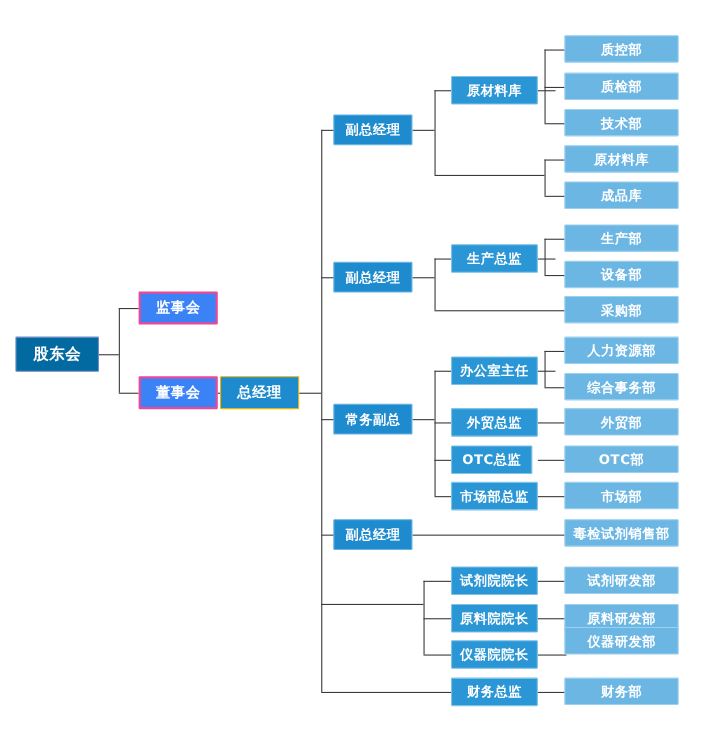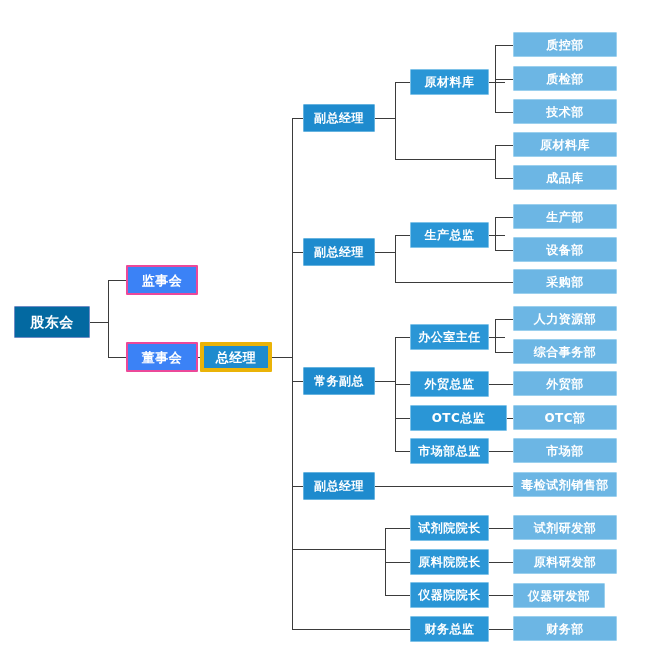--- a/index.html
+++ b/index.html
@@ -37,21 +37,21 @@
     border: 1px solid #6f8cc4;
     font-size: 14px;
   }
   .node.lvl-board {
     background: #3b82f6;
     border: 2px solid #ec4899;
     font-size: 13px;
   }
   .node.lvl-gm {
     background: #1e8bce;
-    border: 4px solid #eab308;
+    border: 1px solid #eab308;
     font-size: 13px;
   }
   .node.lvl-mid {
     background: #1e8bce;
     border: 1px solid #66b3df;
     font-size: 12px;
   }
   .node.lvl-dir {
     background: #2a96d6;
     border: 1px solid #7ec2e8;
@@ -138,21 +138,21 @@
       <div class="node lvl-board" style="left: 126px; top: 342px; width: 72px; height: 30px;">董事会</div>
       <div class="node lvl-gm" style="left: 200px; top: 342px; width: 72px; height: 30px;">总经理</div>
       <div class="node lvl-mid" style="left: 303px; top: 104px; width: 72px; height: 28px;">副总经理</div>
       <div class="node lvl-mid" style="left: 303px; top: 238px; width: 72px; height: 28px;">副总经理</div>
       <div class="node lvl-mid" style="left: 303px; top: 367px; width: 72px; height: 28px;">常务副总</div>
       <div class="node lvl-mid" style="left: 303px; top: 472px; width: 72px; height: 28px;">副总经理</div>
       <div class="node lvl-dir" style="left: 410px; top: 69px; width: 79px; height: 26px;">原材料库</div>
       <div class="node lvl-dir" style="left: 410px; top: 222px; width: 79px; height: 26px;">生产总监</div>
       <div class="node lvl-dir" style="left: 410px; top: 324px; width: 79px; height: 26px;">办公室主任</div>
       <div class="node lvl-dir" style="left: 410px; top: 371px; width: 79px; height: 26px;">外贸总监</div>
-      <div class="node lvl-dir" style="left: 410px; top: 405px; width: 97px; height: 26px;">OTC总监</div>
+      <div class="node lvl-dir" style="left: 410px; top: 405px; width: 74px; height: 26px;">OTC总监</div>
       <div class="node lvl-dir" style="left: 410px; top: 438px; width: 79px; height: 26px;">市场部总监</div>
       <div class="node lvl-dir" style="left: 410px; top: 515px; width: 79px; height: 26px;">试剂院院长</div>
       <div class="node lvl-dir" style="left: 410px; top: 549px; width: 79px; height: 26px;">原料院院长</div>
       <div class="node lvl-dir" style="left: 410px; top: 582px; width: 79px; height: 26px; text-align: right;">仪器院院长</div>
       <div class="node lvl-dir" style="left: 410px; top: 616px; width: 79px; height: 26px;">财务总监</div>
       <div class="node lvl-leaf" style="left: 513px; top: 32px; width: 104px; height: 25px;">质控部</div>
       <div class="node lvl-leaf" style="left: 513px; top: 66px; width: 104px; height: 25px;">质检部</div>
       <div class="node lvl-leaf" style="left: 513px; top: 99px; width: 104px; height: 25px;">技术部</div>
       <div class="node lvl-leaf" style="left: 513px; top: 132px; width: 104px; height: 25px;">原材料库</div>
       <div class="node lvl-leaf" style="left: 513px; top: 165px; width: 104px; height: 25px;">成品库</div>
@@ -160,16 +160,16 @@
       <div class="node lvl-leaf" style="left: 513px; top: 237px; width: 104px; height: 25px;">设备部</div>
       <div class="node lvl-leaf" style="left: 513px; top: 269px; width: 104px; height: 25px;">采购部</div>
       <div class="node lvl-leaf" style="left: 513px; top: 306px; width: 104px; height: 25px;">人力资源部</div>
       <div class="node lvl-leaf" style="left: 513px; top: 339px; width: 104px; height: 25px;">综合事务部</div>
       <div class="node lvl-leaf" style="left: 513px; top: 371px; width: 104px; height: 25px;">外贸部</div>
       <div class="node lvl-leaf" style="left: 513px; top: 405px; width: 104px; height: 25px;">OTC部</div>
       <div class="node lvl-leaf" style="left: 513px; top: 438px; width: 104px; height: 25px;">市场部</div>
       <div class="node lvl-leaf" style="left: 513px; top: 472px; width: 104px; height: 25px;">毒检试剂销售部</div>
       <div class="node lvl-leaf" style="left: 513px; top: 515px; width: 104px; height: 25px;">试剂研发部</div>
       <div class="node lvl-leaf" style="left: 513px; top: 549px; width: 104px; height: 25px;">原料研发部</div>
-      <div class="node lvl-leaf" style="left: 513px; top: 583px; width: 92px; height: 25px;">仪器研发部</div>
+      <div class="node lvl-leaf" style="left: 513px; top: 570px; width: 104px; height: 25px;">仪器研发部</div>
       <div class="node lvl-leaf" style="left: 513px; top: 616px; width: 104px; height: 25px;">财务部</div>
     </div>
 </div>
 
 </body></html>

